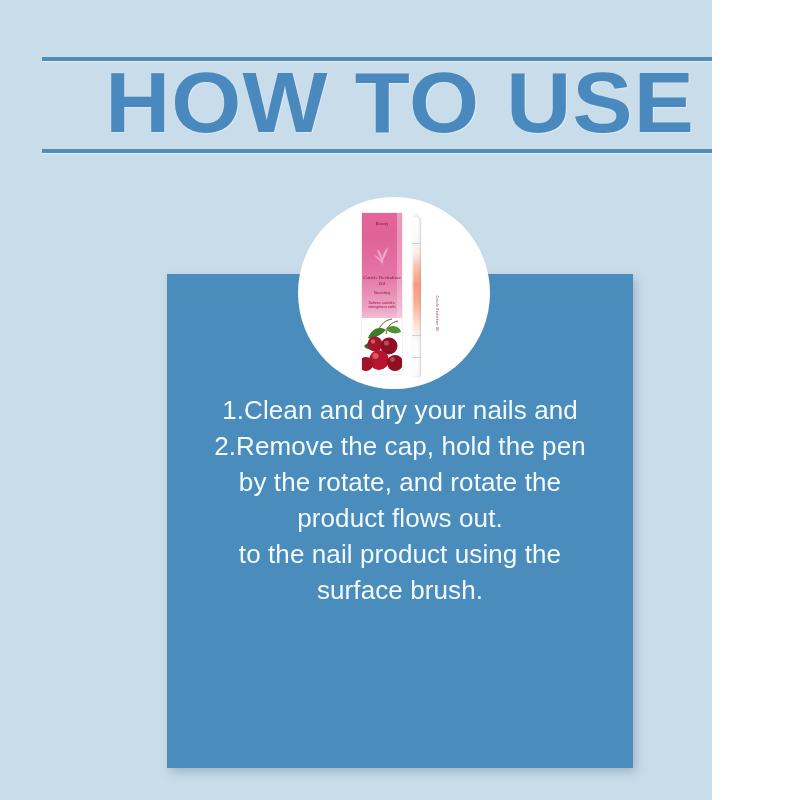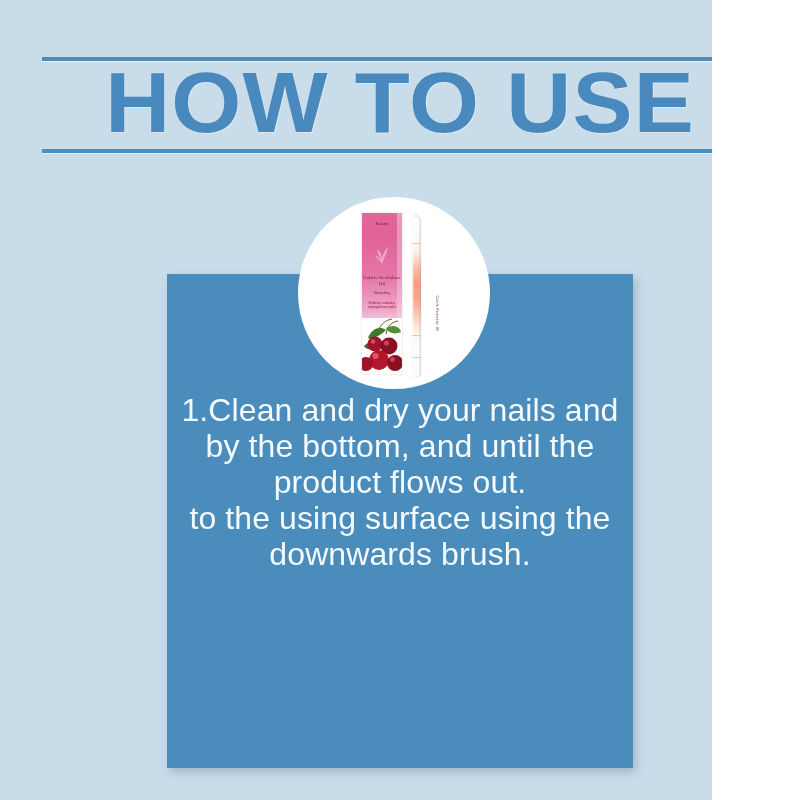--- a/index.html
+++ b/index.html
@@ -61,21 +61,21 @@
     box-shadow: 3px 4px 9px rgba(90,120,145,0.38);
   }
 
   #instruction-text {
     position: absolute;
     left: 167px;
     top: 392px;
     width: 466px;
     text-align: center;
     color: #f4fafd;
-    font-size: 32px;
+    font-size: 26px;
     line-height: 36px;
     font-family: "Liberation Sans", sans-serif;
     letter-spacing: 0.1px;
   }
   #instruction-text .ln { display: block; white-space: nowrap; }
 
   
   #product-circle {
     position: absolute;
     left: 298px;
@@ -240,24 +240,25 @@
 <div id="stage">
 
   <div class="rule top"></div>
   <div id="page-title">HOW TO USE</div>
   <div class="rule bottom"></div>
 
   <div id="instruction-panel"></div>
 
   <div id="instruction-text">
     <span class="ln">1.Clean and dry your nails and</span>
-    <span class="ln">by the bottom, and until the</span>
+    <span class="ln">2.Remove the cap, hold the pen</span>
+    <span class="ln">by the rotate, and rotate the</span>
     <span class="ln">product flows out.</span>
-    <span class="ln">to the using surface using the</span>
-    <span class="ln">downwards brush.</span>
+    <span class="ln">to the nail product using the</span>
+    <span class="ln">surface brush.</span>
   </div>
 
   <div id="product-circle">
     <div id="product-photo">
 
       <div class="pkg">
         <div class="pkg-side"></div>
         <div class="pkg-brand">Beauty</div>
 
         <svg class="pkg-flourish" viewBox="0 0 20 26">

